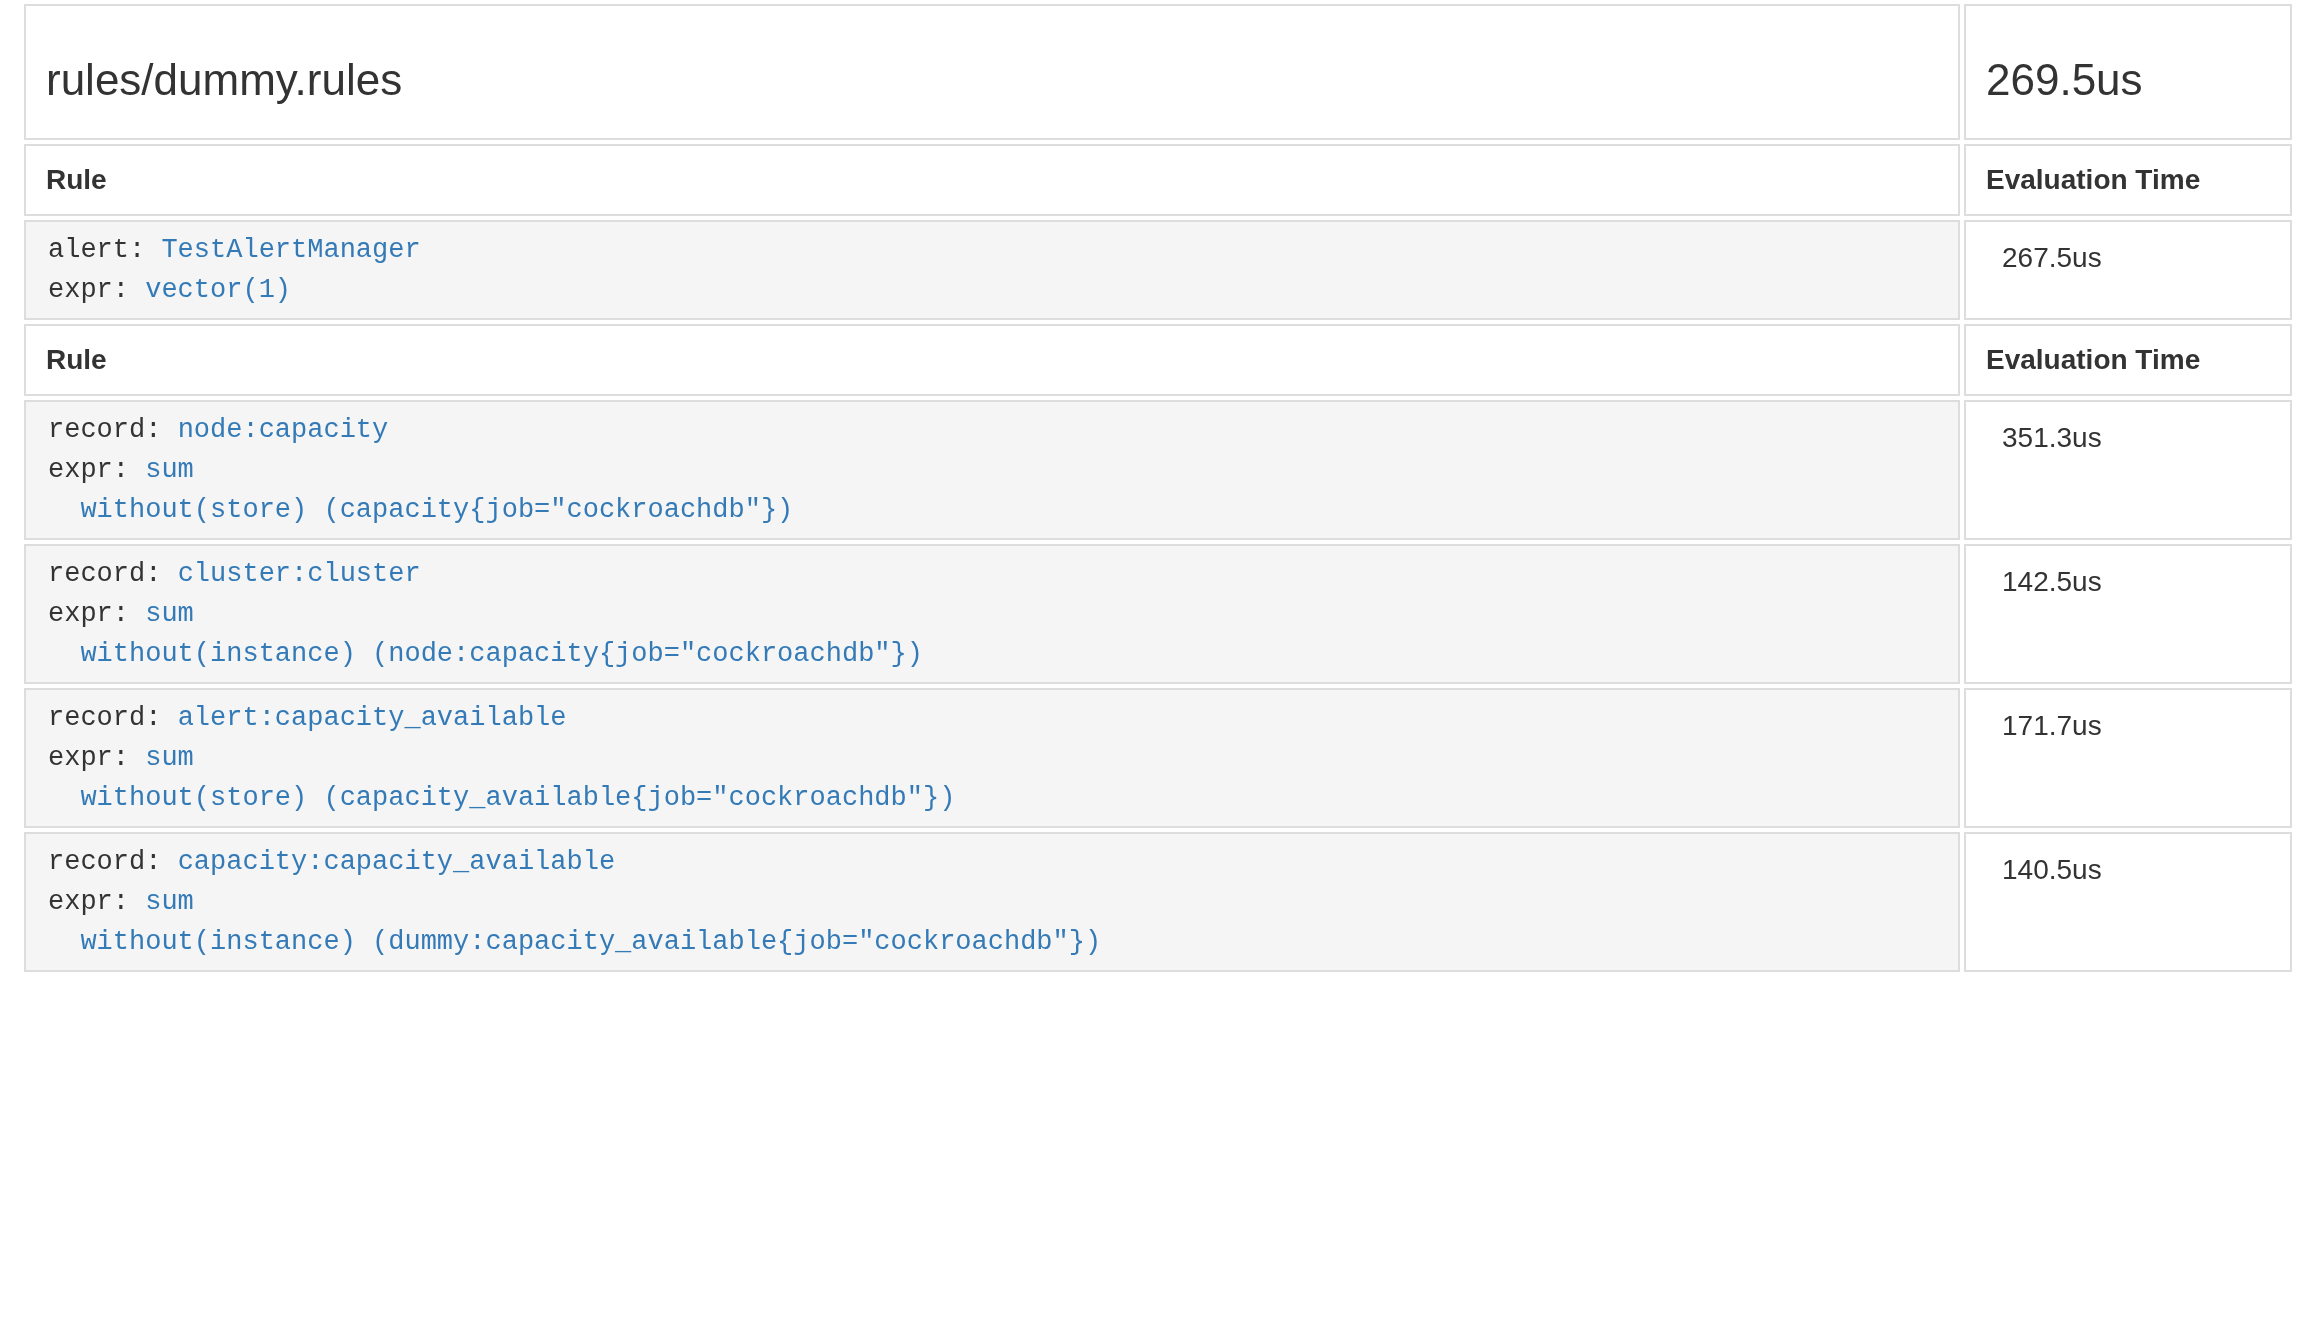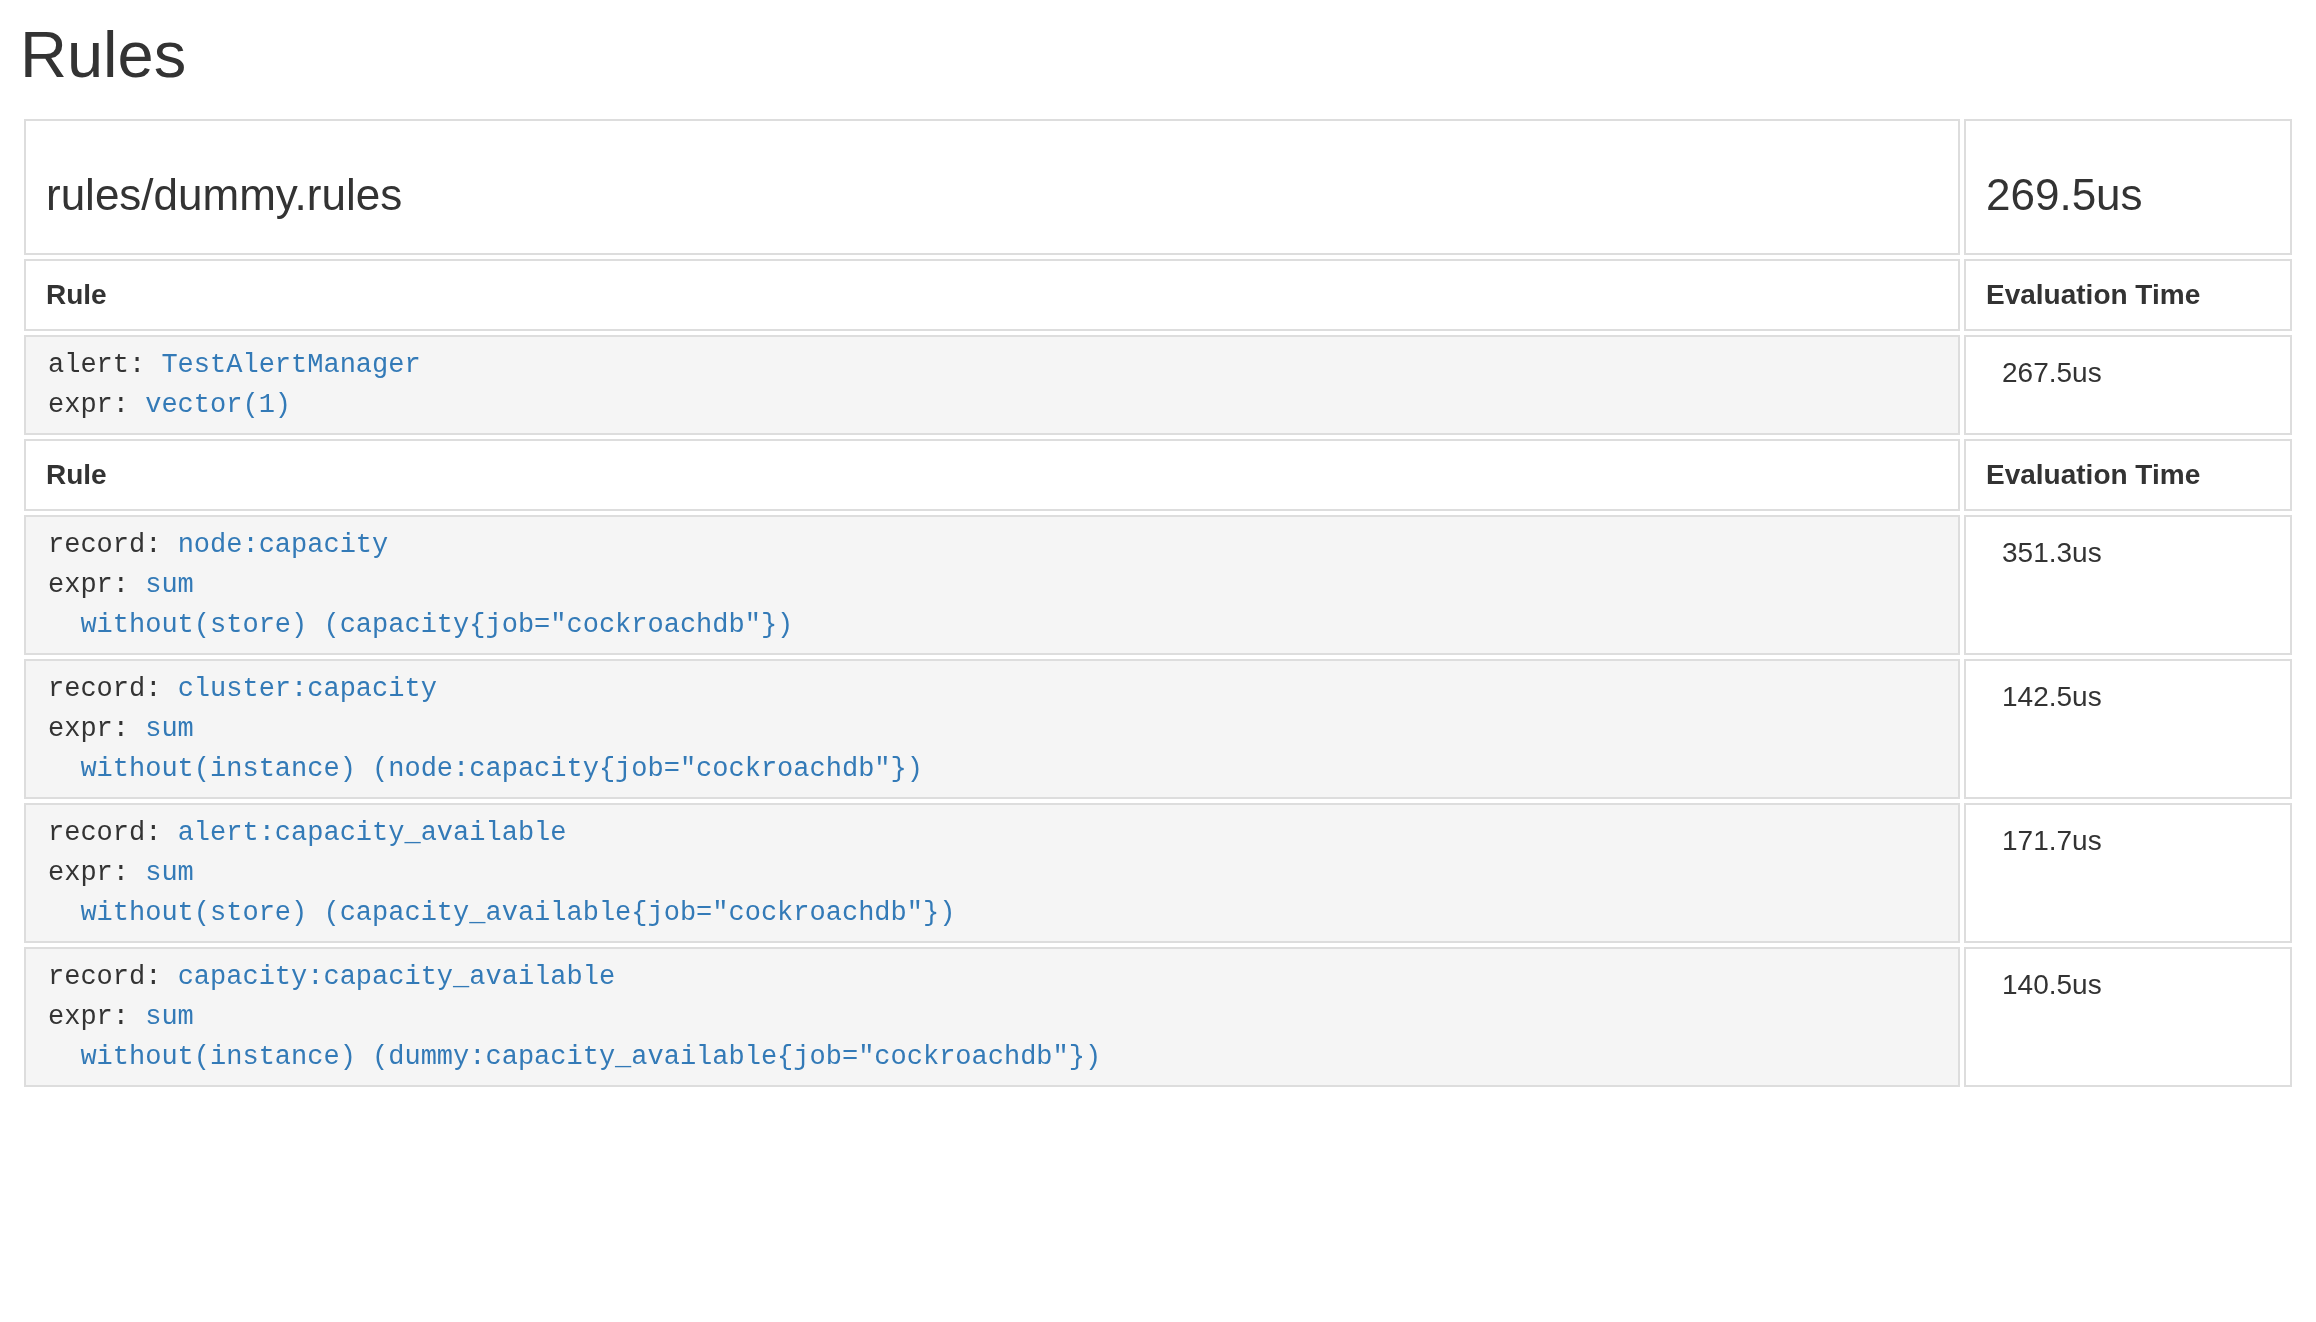--- a/index.html
+++ b/index.html
@@ -73,21 +73,20 @@
   a.rule-link {
     color: #337ab7;
     text-decoration: none;
     cursor: pointer;
   }
 </style>
 </head>
 <body>
 
 <div class="container">
-  <h1 class="page-title">Rules</h1>
   <table class="rules-table">
     <colgroup>
       <col class="rule-col">
       <col class="eval-col">
     </colgroup>
     <tbody id="rules-tbody">
   <tr>
     <td class="group-cell">
       <h2>rules/dummy.rules</h2>
     </td>
@@ -127,21 +126,21 @@
     <td class="rule-cell">
             <div class="code-line"><span>record: </span><a class="rule-link">node:capacity</a></div>
             <div class="code-line"><span>expr: </span><a class="rule-link">sum</a></div>
             <div class="code-line"><a class="rule-link">  without(store) (capacity{job="cockroachdb"})</a></div>
           </td>
     <td class="eval-cell">351.3us</td>
   </tr>
 
   <tr>
     <td class="rule-cell">
-            <div class="code-line"><span>record: </span><a class="rule-link">cluster:capacity</a></div>
+            <div class="code-line"><span>record: </span><a class="rule-link">cluster:cluster</a></div>
             <div class="code-line"><span>expr: </span><a class="rule-link">sum</a></div>
             <div class="code-line"><a class="rule-link">  without(instance) (node:capacity{job="cockroachdb"})</a></div>
           </td>
     <td class="eval-cell">142.5us</td>
   </tr>
 
   <tr>
     <td class="rule-cell">
             <div class="code-line"><span>record: </span><a class="rule-link">alert:capacity_available</a></div>
             <div class="code-line"><span>expr: </span><a class="rule-link">sum</a></div>

